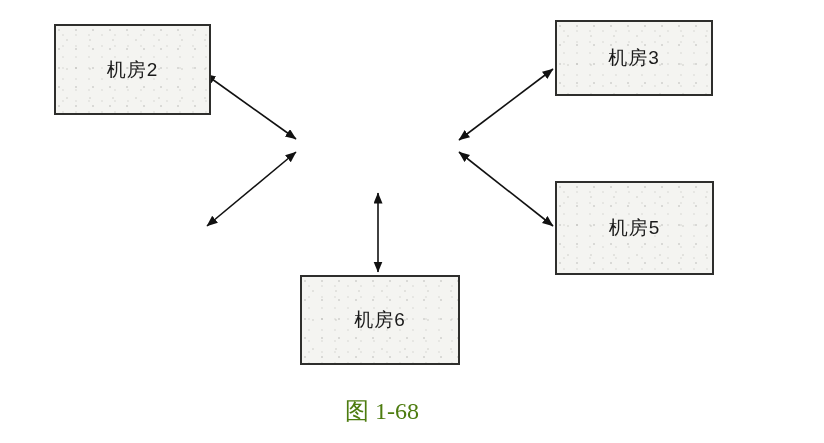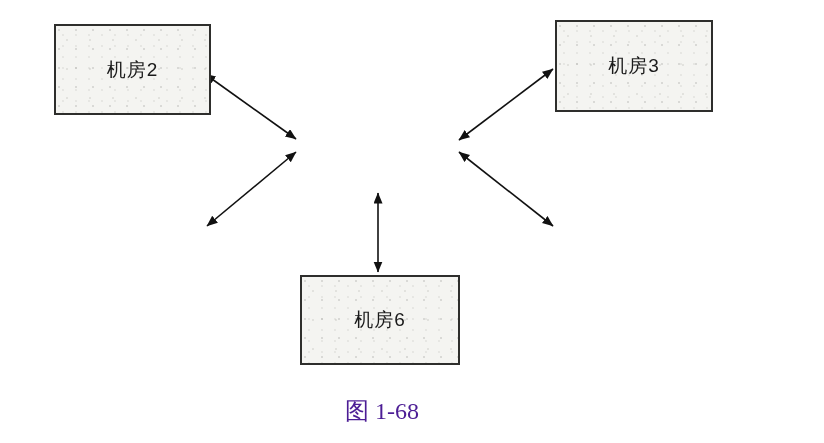--- a/index.html
+++ b/index.html
@@ -37,33 +37,33 @@
     justify-content: center;
   }
   .node-label {
     font-size: 19px;
     color: #1a1a1a;
     letter-spacing: 1px;
     white-space: nowrap;
   }
   .node-room1 { left: 300px; top: 95px;  width: 157px; height: 95px; }
   .node-room2 { left: 54px;  top: 24px;  width: 157px; height: 91px; text-align: right; }
-  .node-room3 { left: 555px; top: 20px;  width: 158px; height: 92px; }
+  .node-room3 { left: 555px; top: 20px;  width: 158px; height: 76px; }
   .node-room4 { left: 43px;  top: 183px; width: 162px; height: 95px; }
   .node-room5 { left: 555px; top: 181px; width: 159px; height: 94px; }
   .node-room6 { left: 300px; top: 275px; width: 160px; height: 90px; }
   .figure-caption {
     position: absolute;
     left: 312px;
     top: 395px;
     width: 140px;
     text-align: center;
     font-family: "Liberation Serif", "DejaVu Serif", serif;
     font-size: 24px;
-    color: #4c1d95;
+    color: #4d7c0f;
     white-space: nowrap;
   }
 </style>
 </head>
 <body>
 
 <div class="figure-canvas">
 
   <svg class="arrow-layer" viewBox="0 0 824 443" xmlns="http://www.w3.org/2000/svg" aria-hidden="true">
     <defs>
@@ -84,20 +84,23 @@
   <div class="node node-room2">
     <span class="node-label">机房2</span>
   </div>
 
   <div class="node node-room3">
     <span class="node-label">机房3</span>
   </div>
 
 
 
+  <div class="node node-room5">
+    <span class="node-label">机房5</span>
+  </div>
 
   <div class="node node-room6">
     <span class="node-label">机房6</span>
   </div>
 
   <div class="figure-caption">图 1-68</div>
 
 </div>
 
 </body></html>

